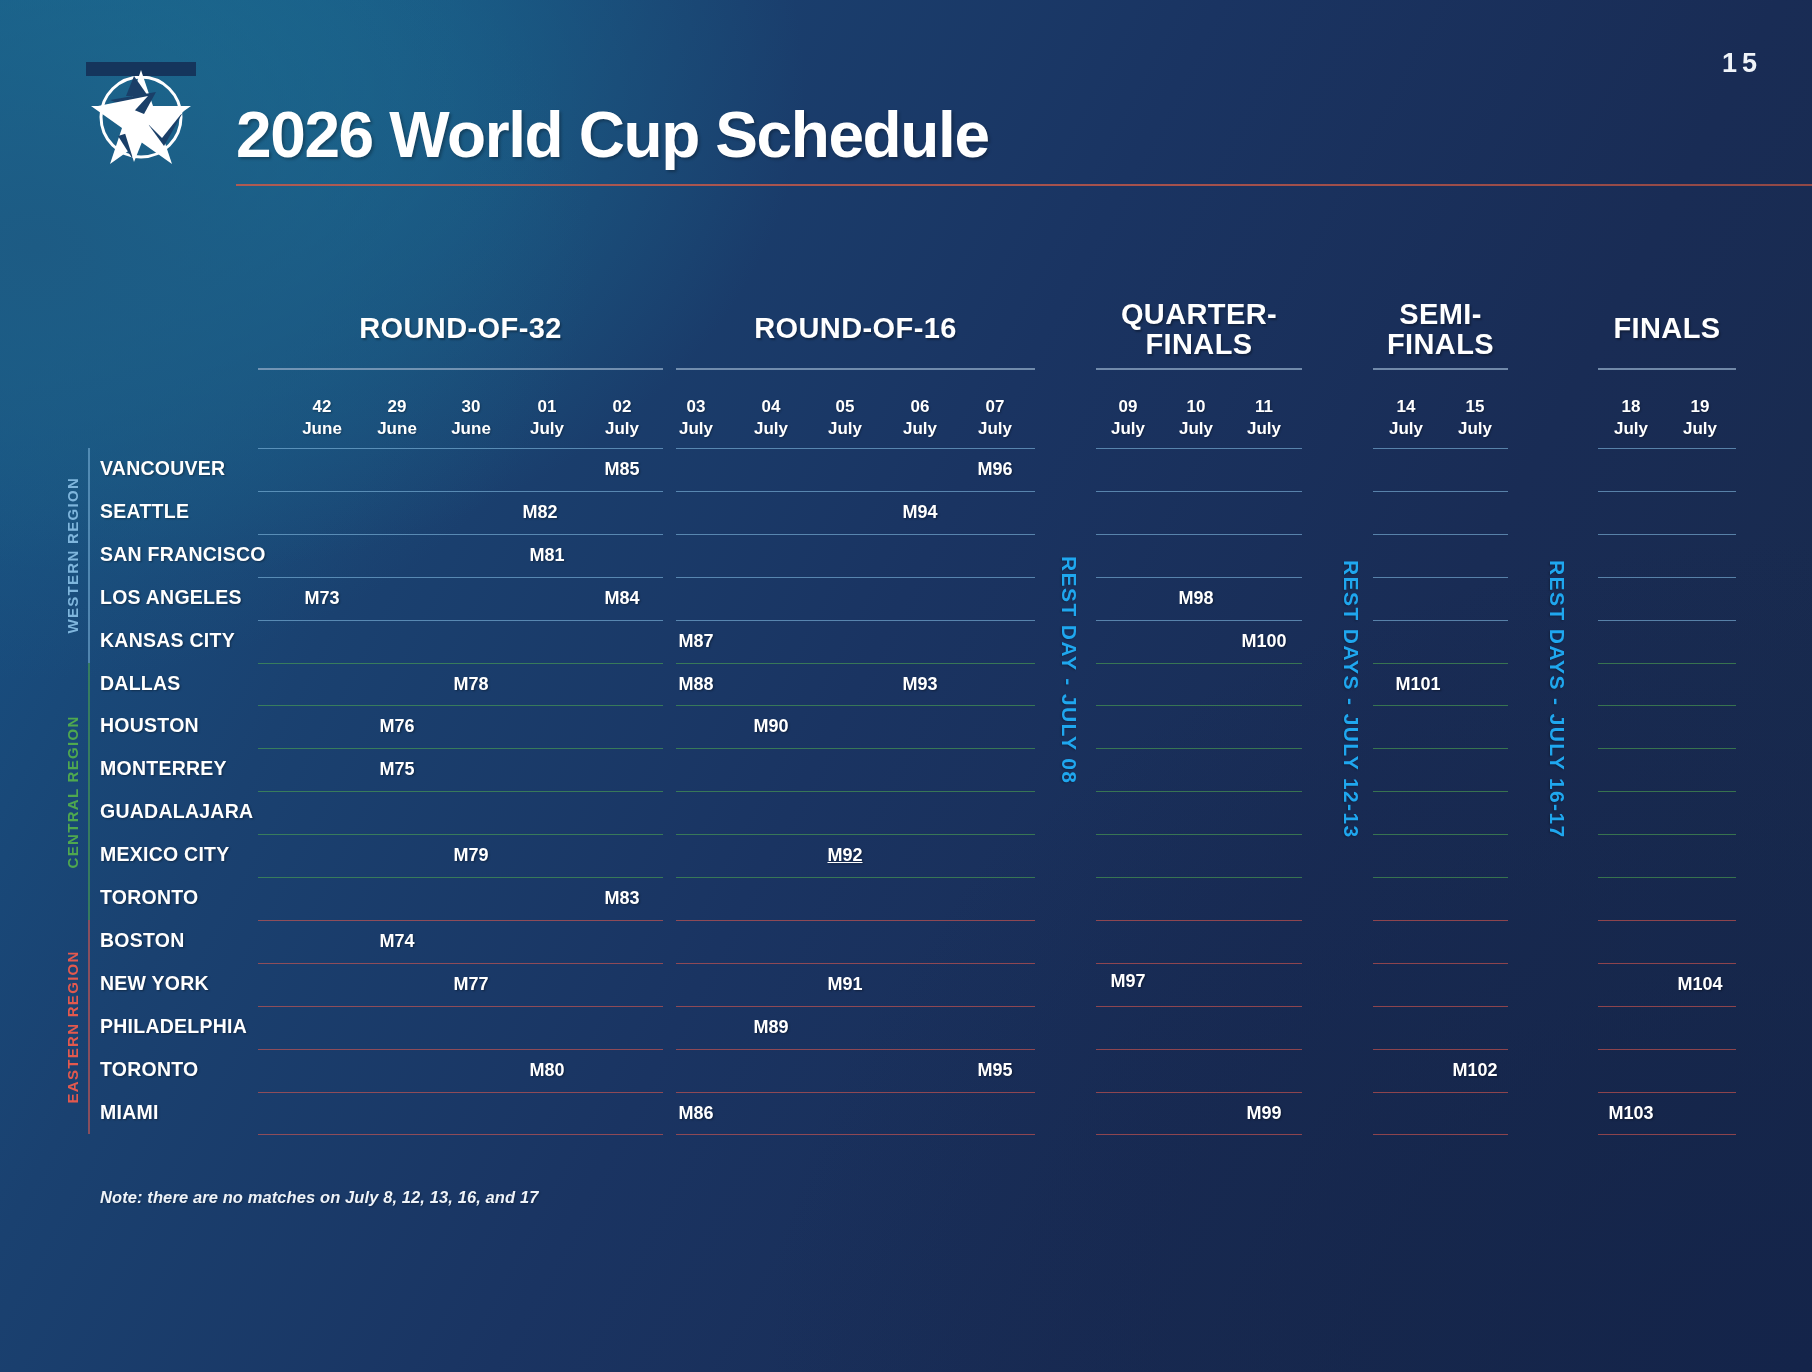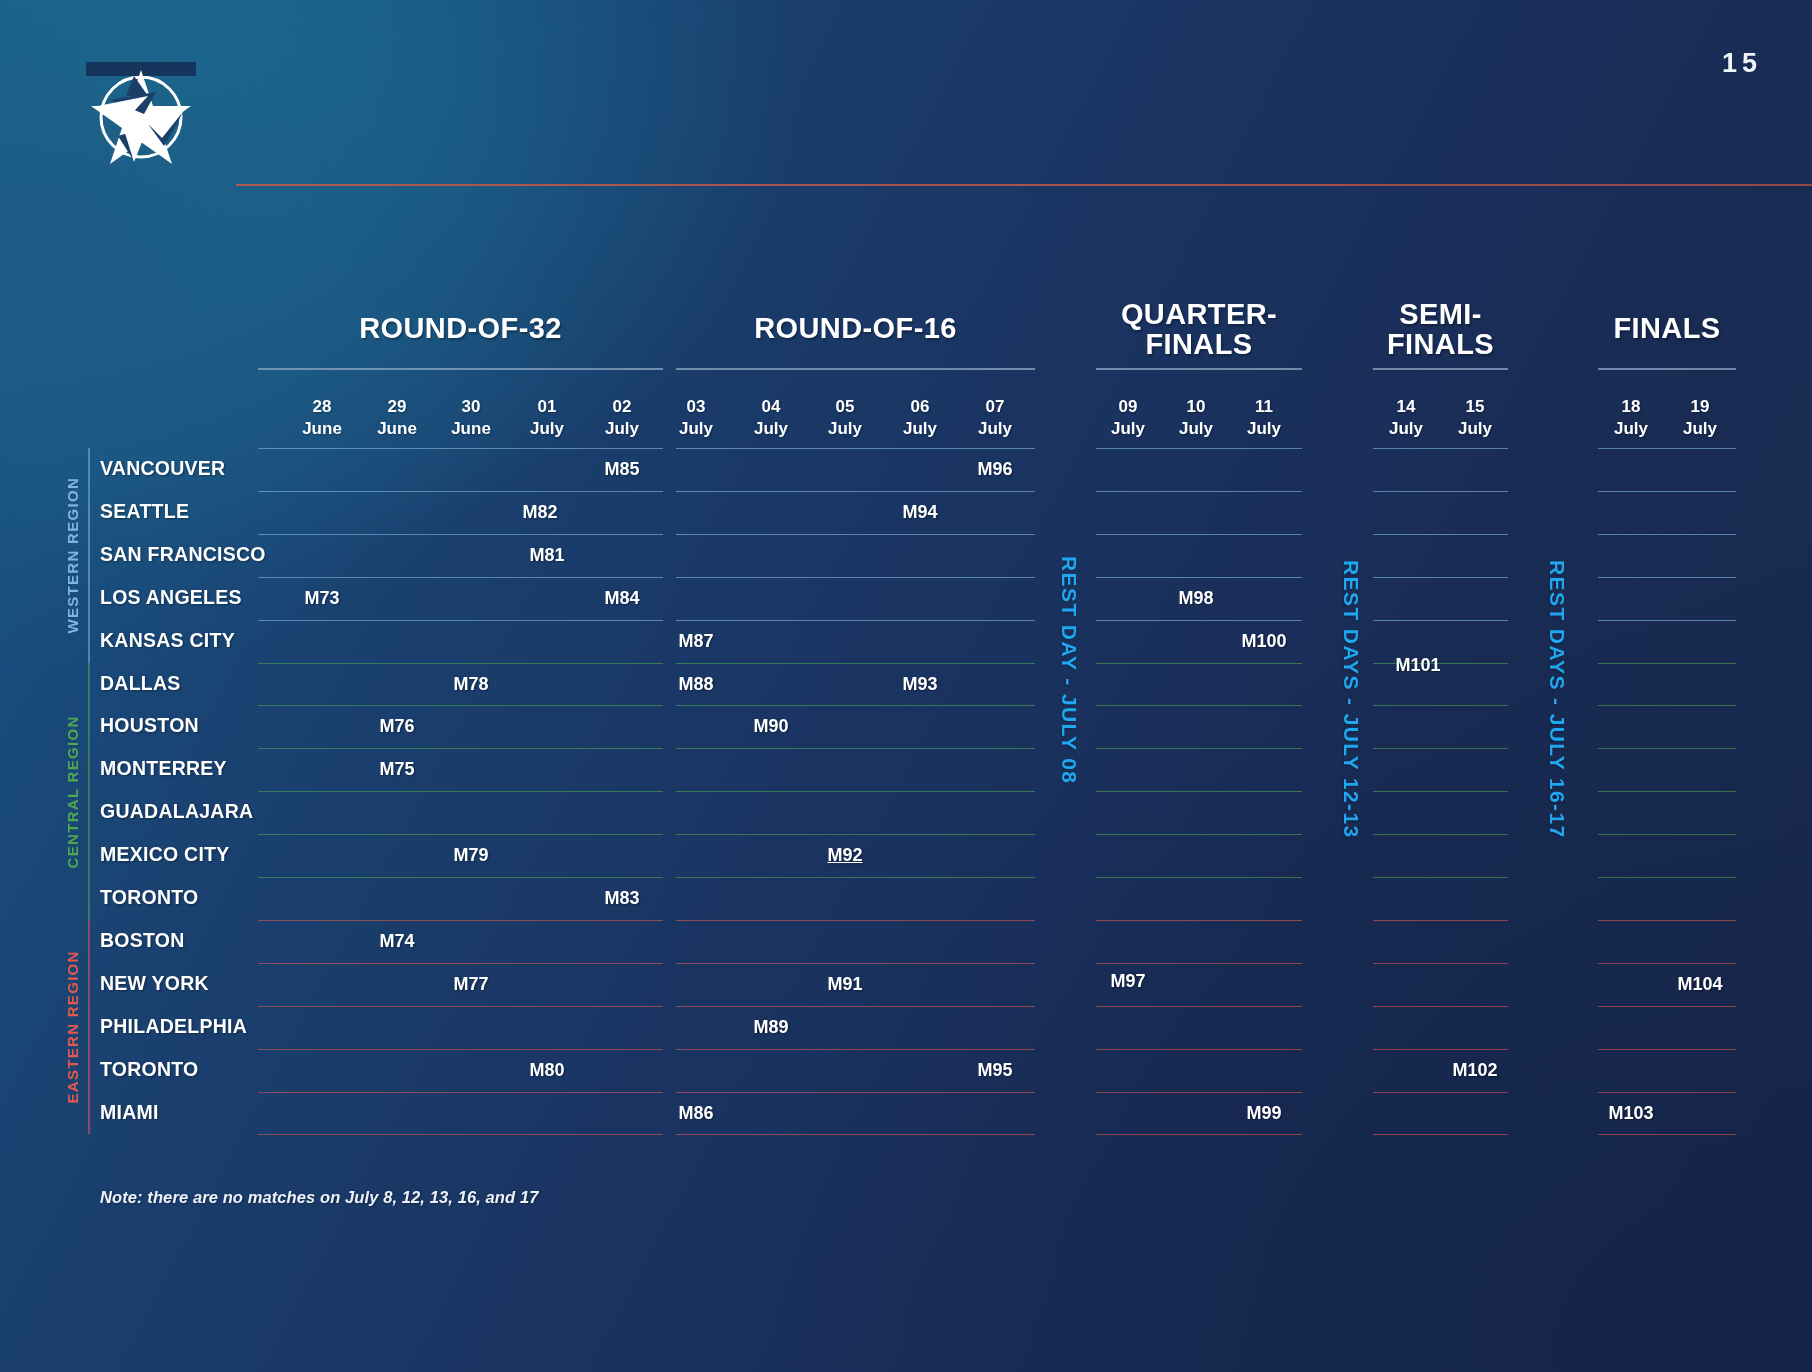--- a/index.html
+++ b/index.html
@@ -128,35 +128,36 @@
         <polygon points="62,62 96,52 78,84"></polygon>
         <polygon points="32,74 58,66 46,96"></polygon>
         <polygon points="48,14 62,34 40,34"></polygon>
       </g>
       <polygon fill="#ffffff" points="12,44 62,34 40,58"></polygon>
       <polygon fill="#ffffff" points="56,56 100,46 76,76"></polygon>
       <polygon fill="#ffffff" points="38,68 64,60 48,100"></polygon>
     </svg>
   </div>
 
+  <div id="title">2026 World Cup Schedule</div>
   <div id="title-rule"></div>
 
   <div id="grid">
       <div class="stage-head" style="left: 258px; width: 405px; top: 314px;"><span>ROUND-OF-32</span></div>
       <div class="stage-rule" style="left: 258px; width: 405px; top: 368px; background: rgb(143, 168, 196);"></div>
       <div class="stage-head" style="left: 676px; width: 359px; top: 314px;"><span>ROUND-OF-16</span></div>
       <div class="stage-rule" style="left: 676px; width: 359px; top: 368px; background: rgb(143, 168, 196);"></div>
       <div class="stage-head" style="left: 1096px; width: 206px; top: 300px;"><span>QUARTER-</span><br><span>FINALS</span></div>
       <div class="stage-rule" style="left: 1096px; width: 206px; top: 368px; background: rgb(143, 168, 196);"></div>
       <div class="stage-head" style="left: 1373px; width: 135px; top: 300px;"><span>SEMI-</span><br><span>FINALS</span></div>
       <div class="stage-rule" style="left: 1373px; width: 135px; top: 368px; background: rgb(143, 168, 196);"></div>
       <div class="stage-head" style="left: 1598px; width: 138px; top: 314px;"><span>FINALS</span></div>
       <div class="stage-rule" style="left: 1598px; width: 138px; top: 368px; background: rgb(143, 168, 196);"></div>
       <div class="datecell" style="left: 278px; width: 88px; top: 396px;">
-        <div>28</div>
+        <div>42</div>
         <div>June</div>
       </div>
       <div class="datecell" style="left: 353px; width: 88px; top: 396px;">
         <div>29</div>
         <div>June</div>
       </div>
       <div class="datecell" style="left: 427px; width: 88px; top: 396px;">
         <div>30</div>
         <div>June</div>
       </div>
@@ -344,21 +345,21 @@
       <div class="match" style="left: 795px; width: 100px; top: 973.8px;">M91</div>
       <div class="match" style="left: 795px; width: 100px; top: 845.1px; text-decoration: underline;">M92</div>
       <div class="match" style="left: 870px; width: 100px; top: 673.5px;">M93</div>
       <div class="match" style="left: 870px; width: 100px; top: 501.9px;">M94</div>
       <div class="match" style="left: 945px; width: 100px; top: 1059.6px;">M95</div>
       <div class="match" style="left: 945px; width: 100px; top: 459px;">M96</div>
       <div class="match" style="left: 1078px; width: 100px; top: 930.9px; margin-top: 40px;">M97</div>
       <div class="match" style="left: 1146px; width: 100px; top: 587.7px;">M98</div>
       <div class="match" style="left: 1214px; width: 100px; top: 1102.5px;">M99</div>
       <div class="match" style="left: 1214px; width: 100px; top: 630.6px;">M100</div>
-      <div class="match" style="left: 1356px; width: 100px; top: 655px; padding-left: 24px;">M101</div>
+      <div class="match" style="left: 1356px; width: 100px; top: 674px; padding-left: 24px;">M101</div>
       <div class="match" style="left: 1425px; width: 100px; top: 1059.6px;">M102</div>
       <div class="match" style="left: 1581px; width: 100px; top: 1102.5px;">M103</div>
       <div class="match" style="left: 1650px; width: 100px; top: 973.8px;">M104</div>
       <div class="restday" style="left: 1057px; top: 556px; color: rgb(31, 167, 239);">REST DAY - JULY 08</div>
       <div class="restday" style="left: 1339px; top: 560px; color: rgb(31, 167, 239);">REST DAYS - JULY 12-13</div>
       <div class="restday" style="left: 1545px; top: 560px; color: rgb(31, 167, 239);">REST DAYS - JULY 16-17</div>
     </div>
 
   <div id="note">Note: there are no matches on July 8, 12, 13, 16, and 17</div>
 </div>

